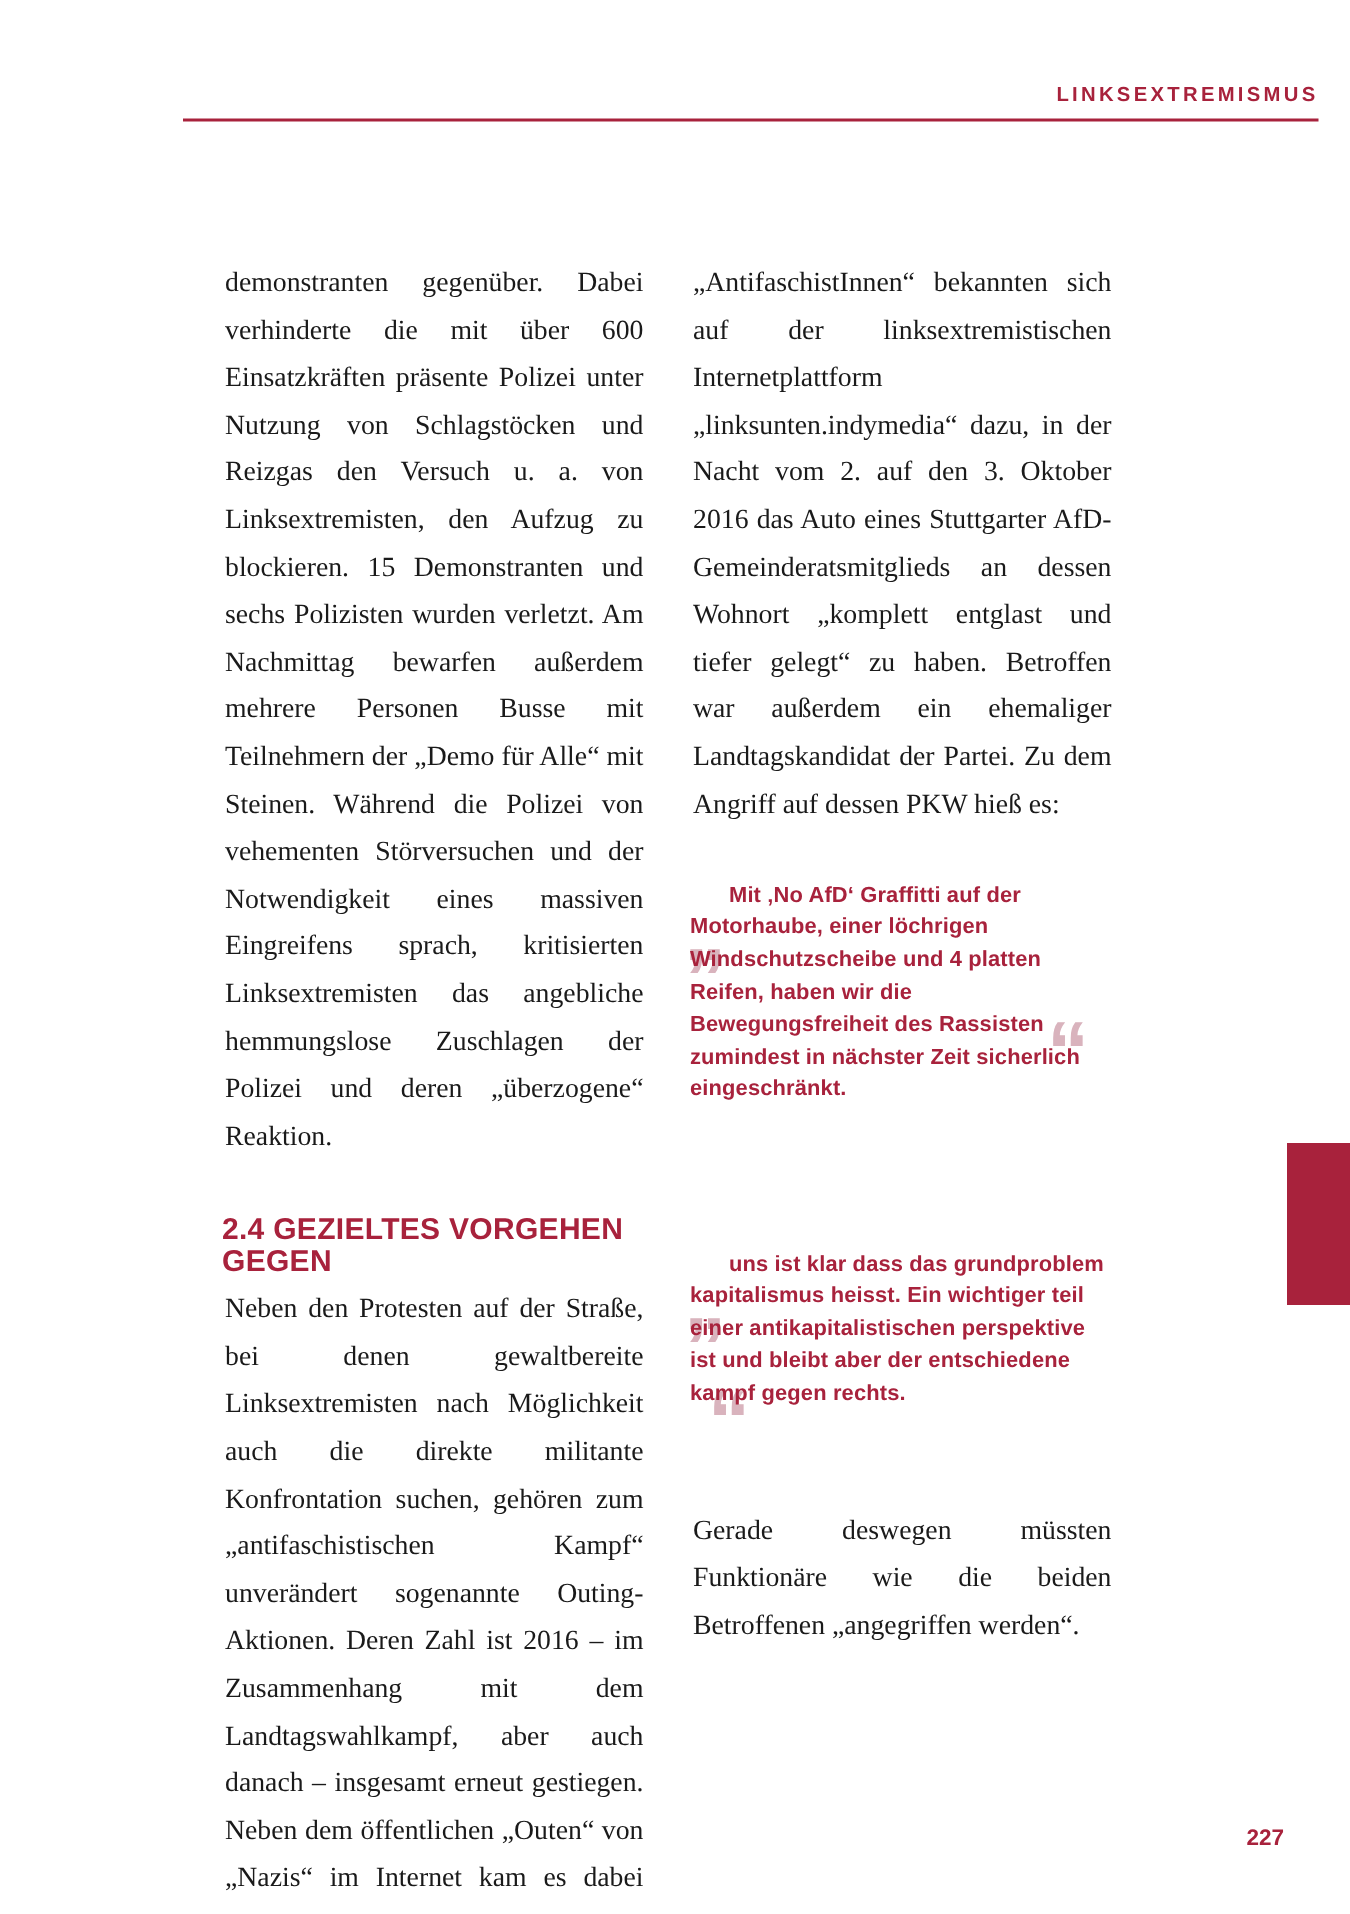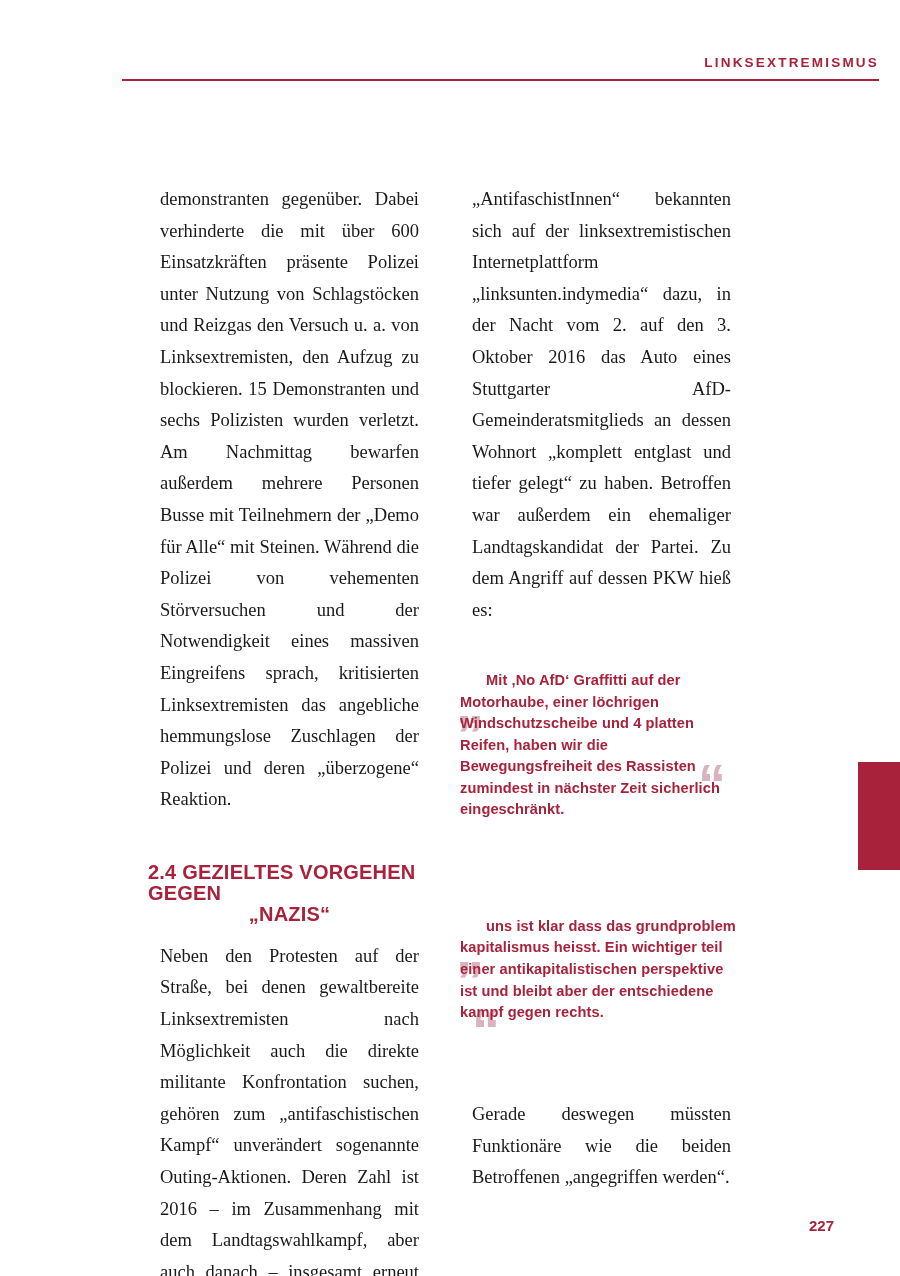--- a/index.html
+++ b/index.html
@@ -55,21 +55,21 @@
     font-size: 18.5px;
     line-height: 31.6px;
     color: #1a1a1a;
     text-align: justify;
     hyphens: manual;
   }
   .col-left  { left: 148px; }
   .col-right { left: 460px; }
 
   .col p {
-    margin: 12px;
+    margin: 2px;
   }
 
   
   .section-heading {
     font-family: "Liberation Sans", sans-serif;
     font-size: 20px;
     font-weight: bold;
     color: #a8223c;
     line-height: 21px;
     letter-spacing: .2px;
@@ -125,21 +125,21 @@
     right: 0;
     top: 762px;
     width: 42px;
     height: 108px;
     background: #a8223c;
   }
 
   
   .page-number {
     position: absolute;
-    right: 66px;
+    right: 44px;
     bottom: 42px;
     font-family: "Liberation Sans", sans-serif;
     font-size: 15px;
     font-weight: bold;
     color: #a8223c;
   }
 </style>
 </head>
 <body>
 
@@ -150,21 +150,20 @@
   </div>
   <div class="header-rule"></div>
 
   <div class="col col-left">
     <p>demonstranten gegenüber. Dabei verhinderte die mit über 600 Einsatzkräften präsente Polizei unter Nutzung von Schlagstöcken und Reizgas den Versuch u. a. von Linksextremisten, den Aufzug zu blockieren. 15 Demonstranten und sechs Polizisten wurden verletzt. Am Nachmittag bewarfen außerdem mehrere Personen Busse mit Teilnehmern der „Demo für Alle“ mit Steinen. Während die Polizei von vehementen Störversuchen und der Notwendigkeit eines massiven Eingreifens sprach, kritisierten Linksextremisten das angebliche hemmungslose Zuschlagen der Polizei und deren „überzogene“ Reaktion.</p>
 
     <div class="space-before-heading"></div>
 
     <div class="section-heading">
       <span>2.4 GEZIELTES VORGEHEN GEGEN</span>
-      <span class="line2">„NAZIS“</span>
     </div>
 
     <div class="space-after-heading"></div>
 
     <p>Neben den Protesten auf der Straße, bei denen gewaltbereite Linksextremisten nach Möglichkeit auch die direkte militante Konfrontation suchen, gehören zum „antifaschistischen Kampf“ unverändert sogenannte Outing-Aktionen. Deren Zahl ist 2016 – im Zusammenhang mit dem Landtagswahlkampf, aber auch danach – insgesamt erneut gestiegen. Neben dem öffentlichen „Outen“ von „Nazis“ im Internet kam es dabei auch zu Gewalttaten.</p>
   </div>
 
   <div class="col col-right">
     <p>„AntifaschistInnen“ bekannten sich auf der linksextremistischen Internetplattform „linksunten.indymedia“ dazu, in der Nacht vom 2. auf den 3. Oktober 2016 das Auto eines Stuttgarter AfD-Gemeinderatsmitglieds an dessen Wohnort „komplett entglast und tiefer gelegt“ zu haben. Betroffen war außerdem ein ehemaliger Landtagskandidat der Partei. Zu dem Angriff auf dessen PKW hieß es:</p>
 

